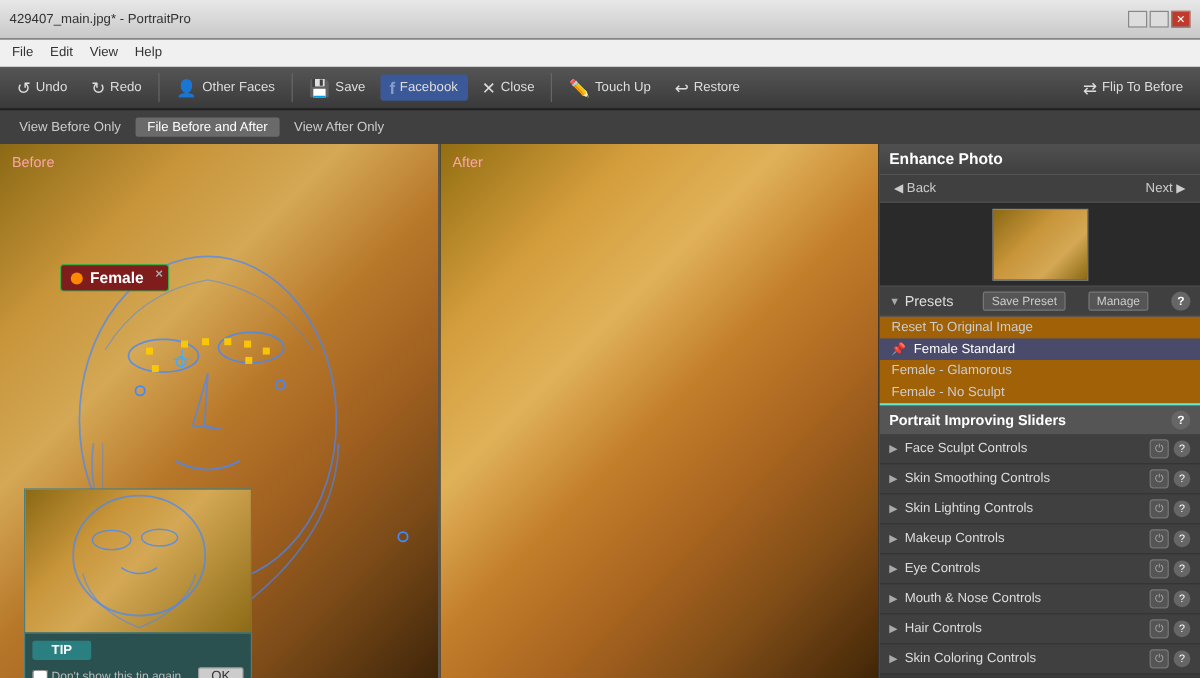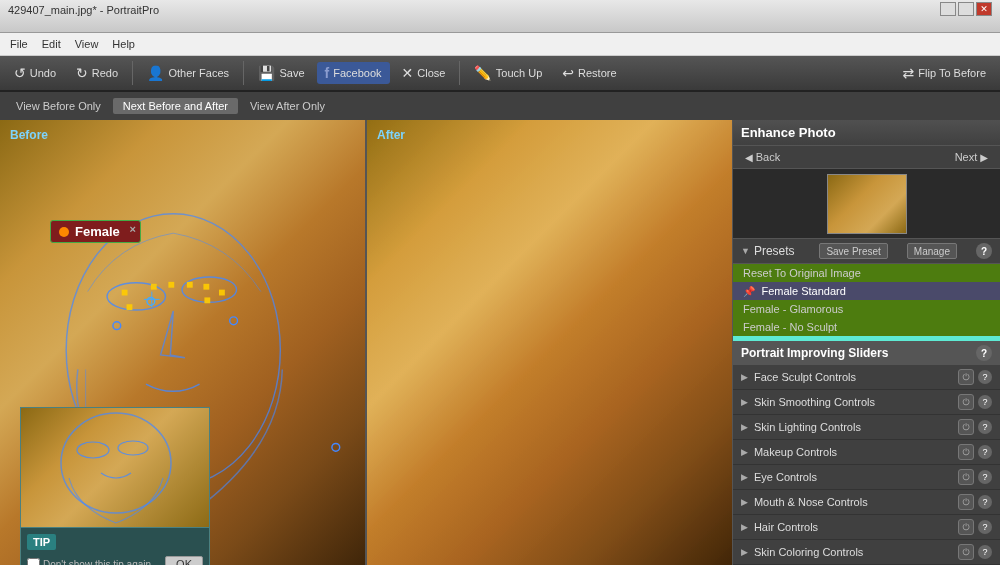--- a/index.html
+++ b/index.html
@@ -3,21 +3,21 @@
   <meta charset="utf-8">
   <style>
     * { margin: 0; padding: 0; box-sizing: border-box; }
     body { width: 1000px; height: 565px; overflow: hidden; background: #2a2a2a; font-family: Arial, sans-serif; font-size: 12px; color: #ddd; }
 
     
     #titlebar {
       background: linear-gradient(to bottom, #e8e8e8, #c8c8c8);
       height: 22px;
       display: flex;
-      align-items: flex-end;
+      align-items: center;
       justify-content: space-between;
       padding: 16px 8px;
       border-bottom: 1px solid #999;
     }
     #titlebar .title { font-size: 11px; color: #333; font-weight: normal; }
     #titlebar .win-buttons { display: flex; gap: 2px; }
     #titlebar .win-btn {
       width: 16px; height: 14px;
       display: flex; align-items: center; justify-content: center;
       font-size: 9px; cursor: pointer;
@@ -100,24 +100,23 @@
 
     .image-panel {
       flex: 1;
       position: relative;
       overflow: hidden;
     }
     .image-panel .label {
       position: absolute;
       top: 8px;
       left: 10px;
-      color: #7dd3fc;
+      color: #fca5a5;
       font-size: 12px;
       z-index: 10;
-      font-weight: bold;
     }
     .image-panel.before-panel {
       border-right: 2px solid #555;
     }
 
     
     .face-bg {
       width: 100%;
       height: 100%;
       background: linear-gradient(135deg, #8B6914 0%, #c8953a 20%, #d4a855 35%, #b8782a 50%, #a06020 65%, #7a4a18 80%, #3a2208 100%);
@@ -201,21 +200,21 @@
     .tip-header {
       display: flex;
       align-items: center;
       gap: 6px;
       margin-bottom: 4px;
     }
     .tip-badge {
       background: #2a8080;
       color: #fff;
       font-weight: bold;
-      padding: 2px 6px;
+      padding: 2px 16px;
       border-radius: 2px;
       font-size: 11px;
     }
     .tip-text {
       font-size: 11px;
       color: #ddd;
       line-height: 1.3;
     }
     .tip-footer {
       display: flex;
@@ -339,22 +338,22 @@
     }
     .help-btn {
       width: 16px; height: 16px;
       background: #666; border-radius: 50%;
       display: flex; align-items: center; justify-content: center;
       font-size: 10px; color: #fff; cursor: pointer; font-weight: bold;
     }
 
     
     .preset-list {
-      background: #4d7c0f;
-      border-bottom: 5px solid #5eead4;
+      background: #a16207;
+      border-bottom: 2px solid #5eead4;
     }
     .preset-item {
       padding: 3px 10px;
       font-size: 11px;
       color: #ccc;
       cursor: pointer;
       display: flex; align-items: center; gap: 6px;
     }
     .preset-item.selected { background: #4a4a6a; color: #fff; }
     .preset-item .pin { color: #ff6666; font-size: 10px; }
@@ -460,21 +459,21 @@
   </div>
   <div class="toolbar-spacer"></div>
   <div class="toolbar-btn">
     <span class="icon">⇄</span>
     <span>Flip To Before</span>
   </div>
 </div>
 
 <div id="view-toggle">
   <div class="view-btn">View Before Only</div>
-  <div class="view-btn active">Next Before and After</div>
+  <div class="view-btn active">File Before and After</div>
   <div class="view-btn">View After Only</div>
 </div>
 
 <div id="main-content">
 
   <div id="image-area">
 
     <div class="image-panel before-panel">
       <div class="face-bg"></div>
       <span class="label">Before</span>

